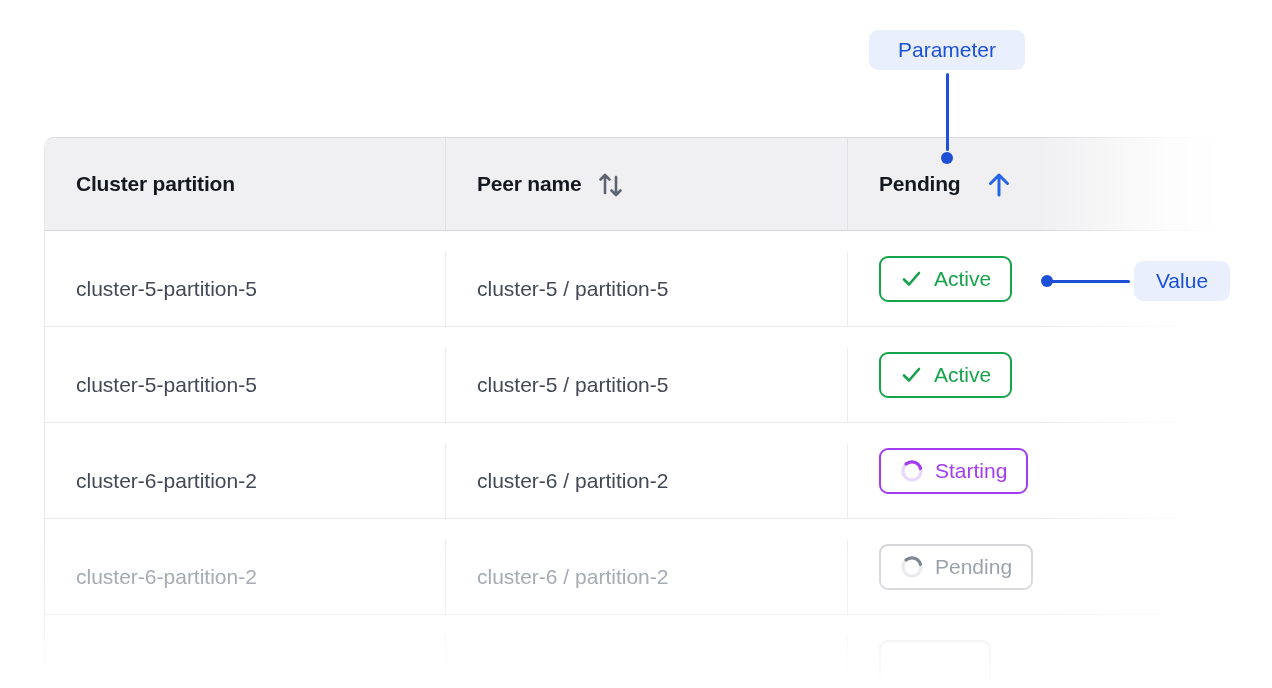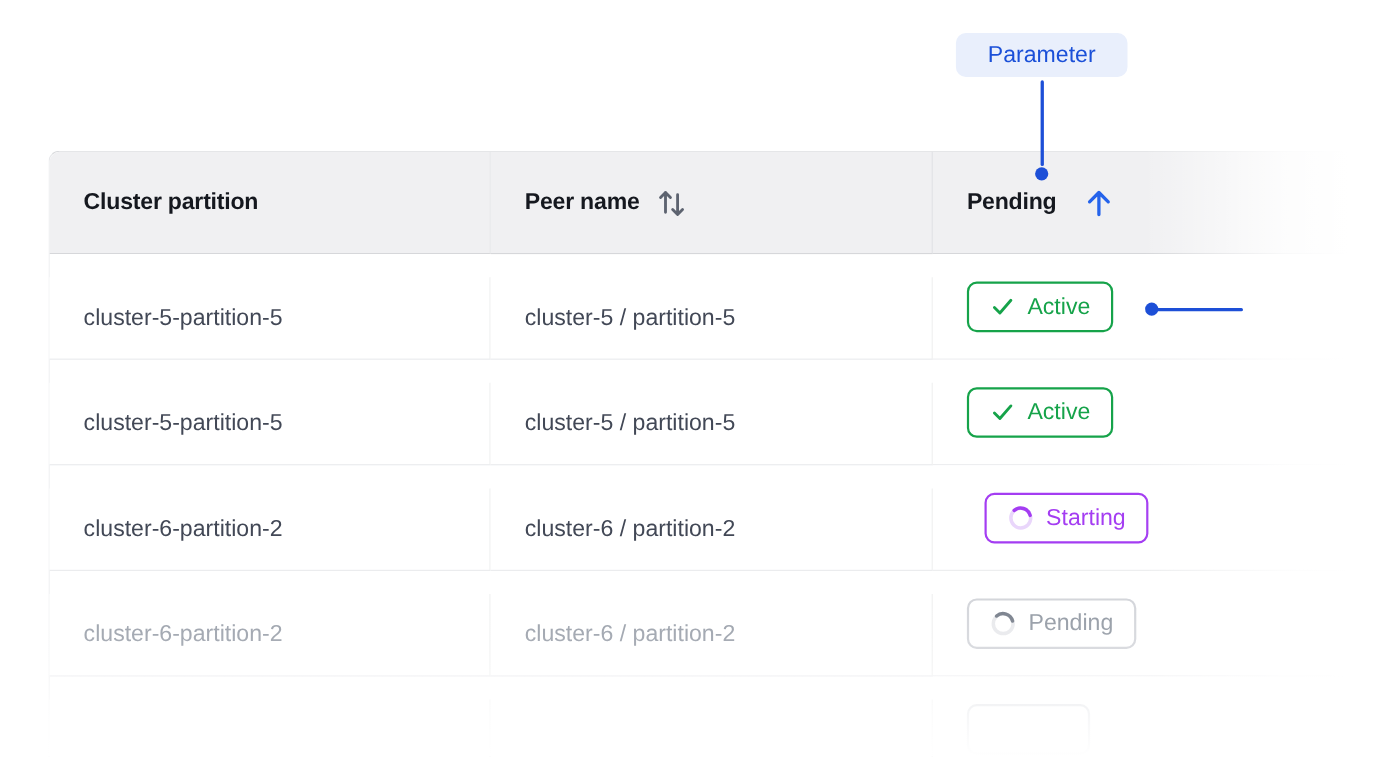--- a/index.html
+++ b/index.html
@@ -49,21 +49,21 @@
 
   
   .badge{
     display:inline-flex; align-items:center; gap:11px;
     height:46px; padding:0 19px;
     border:2px solid; border-radius:9px;
     font-size:21px; font-weight:400;
     background:#ffffff;
   }
   .badge-active{   border-color:#16a34a; color:#16a34a; }
-  .badge-starting{ border-color:#a43df2; color:#a43df2;margin-left:16px; }
+  .badge-starting{ border-color:#a43df2; color:#a43df2; }
   .badge-pending{  border-color:#d3d5da; color:#939aa4; }
   .badge-placeholder{
     width:112px; height:46px;
     border:2px solid #dcdee3; border-radius:9px; background:#fff;
   }
   .badge svg{ display:block; }
 
   
   .icon{ display:inline-flex; }
 
@@ -214,14 +214,17 @@
   <div class="fade-bottom"></div>
 
   <div class="pill pill-parameter">
     <span>Parameter</span>
   </div>
   <div class="conn-v"></div>
   <div class="conn-dot dot-parameter"></div>
 
   <div class="conn-dot dot-value"></div>
   <div class="conn-h"></div>
+  <div class="pill pill-value">
+    <span>Value</span>
+  </div>
 
 </div>
 
 </body></html>

